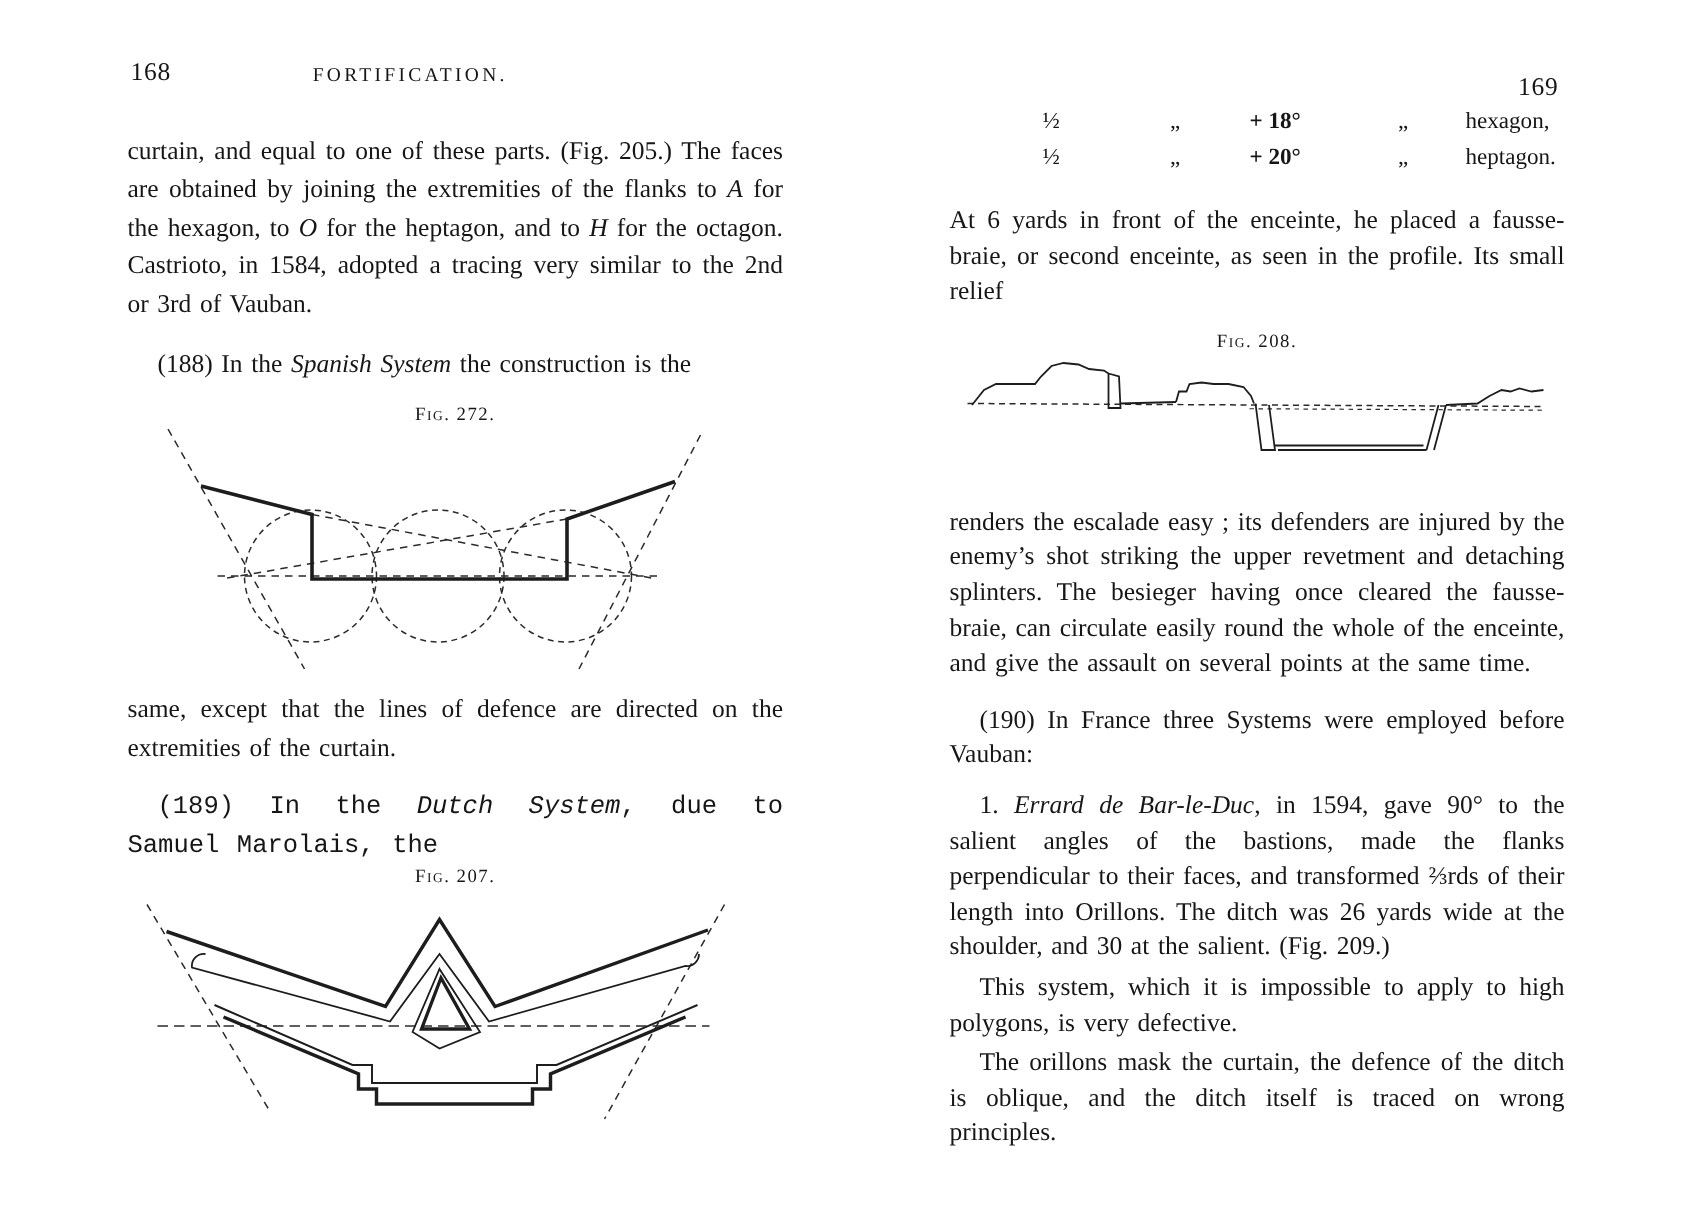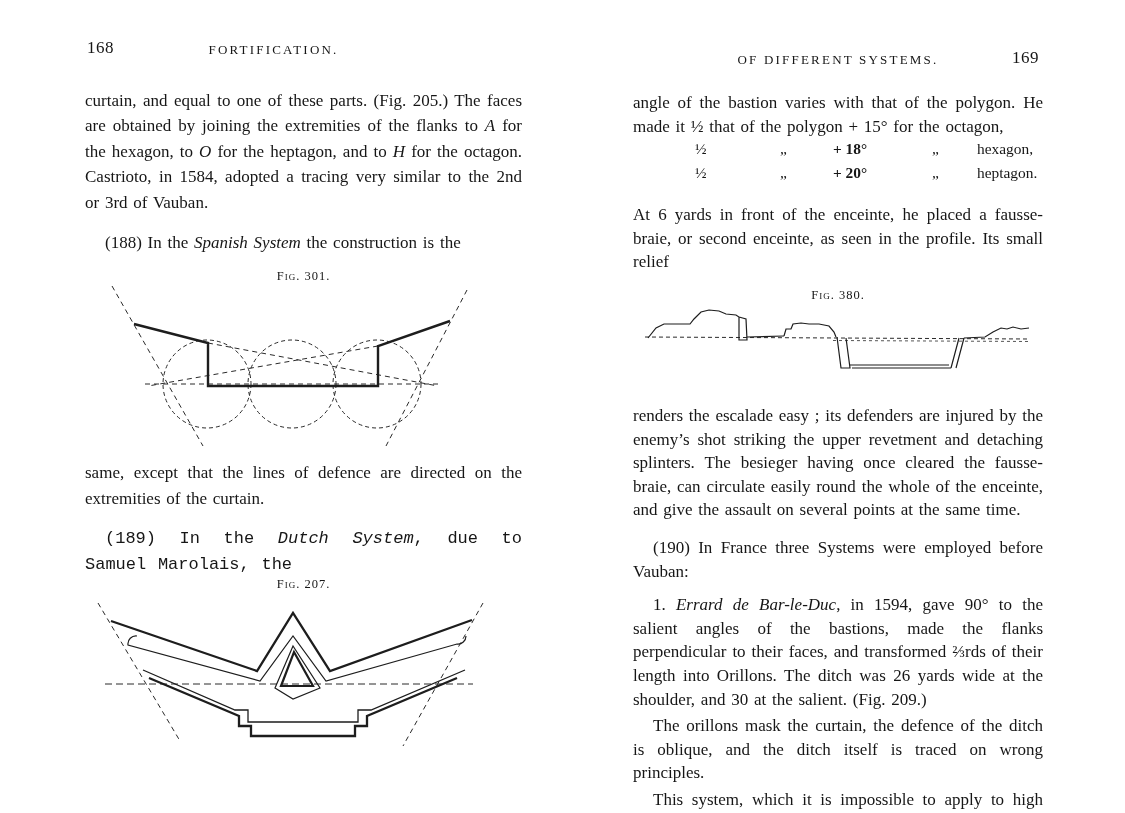--- a/index.html
+++ b/index.html
@@ -75,21 +75,21 @@
 
   <div class="running-head">
     <span class="page-num">168</span>
     <div class="run-title">FORTIFICATION.</div>
   </div>
 
   <p class="body-text" id="l-p1"><span>curtain, and equal to one of these parts.  (Fig. 205.)  The faces are obtained by joining the extremities of the flanks to </span><i>A</i><span> for the hexagon, to </span><i>O</i><span> for the heptagon, and to </span><i>H</i><span> for the octagon.  Castrioto, in 1584, adopted a tracing very similar to the 2nd or 3rd of Vauban.</span></p>
 
   <p class="body-text indent" id="l-p2"><span>(188) In the </span><i>Spanish System</i><span> the construction is the</span></p>
 
-  <p class="fig-caption" id="l-cap206">Fig. 301.</p>
+  <p class="fig-caption" id="l-cap206">Fig. 272.</p>
 
   <figure id="fig206">
     <svg width="437" height="164" viewBox="0 0 437 164">
       <g class="dash2">
         <circle cx="122" cy="98" r="44"></circle>
         <circle cx="207" cy="98" r="44"></circle>
         <circle cx="292" cy="98" r="44"></circle>
       </g>
       <g class="dash">
         <line x1="60" y1="98" x2="356" y2="98"></line>
@@ -128,46 +128,44 @@
         <path d="M64,82 L154,120 L154,130 L166,130 L166,140 L270,140 L270,130 L282,130 L282,120 L372,82" stroke-width="2.3"></path>
       </g>
     </svg>
   </figure>
 
 </div>
 
 <div class="page-col" id="right-col">
 
   <div class="running-head">
-    <div class="run-title">OF DIFFERENT SYSTEMS.</div>
     <span class="page-num">169</span>
   </div>
 
-  <p class="body-text" id="r-p1"><span>angle of the bastion varies with that of the polygon.  He made it ½ that of the polygon + 15° for the octagon,</span></p>
 
   <div id="r-rows">
     <div class="frow">
       <span class="c1">½</span>
       <span class="c2">„</span>
       <span class="c3">+ 18°</span>
       <span class="c4">„</span>
       <span class="c5">hexagon,</span>
     </div>
     <div class="frow">
       <span class="c1">½</span>
       <span class="c2">„</span>
       <span class="c3">+ 20°</span>
       <span class="c4">„</span>
       <span class="c5">heptagon.</span>
     </div>
   </div>
 
   <p class="body-text" id="r-p2"><span>At 6 yards in front of the enceinte, he placed a fausse-braie, or second enceinte, as seen in the profile.  Its small relief</span></p>
 
-  <p class="fig-caption" id="r-cap208">Fig. 380.</p>
+  <p class="fig-caption" id="r-cap208">Fig. 208.</p>
 
   <figure id="fig208">
     <svg width="410" height="80" viewBox="0 0 410 80">
       <g class="dash">
         <line x1="12" y1="30" x2="396" y2="32" stroke-dasharray="4 3"></line>
         <line x1="200" y1="33.5" x2="396" y2="34.5" stroke-dasharray="3 3" stroke-width="0.8"></line>
       </g>
       <g class="solid" stroke-width="1.2">
         <path d="M15,31 L23,21 L31,17 L57,17 L61,12 L68,5 L76,3 L86,4 L93,7 L103,8 L106,10 L106,33 L114,33 L113,12 L106,10"></path>
         <path d="M114,30 L151,29"></path>
@@ -179,17 +177,17 @@
       </g>
     </svg>
   </figure>
 
   <p class="body-text" id="r-p3"><span>renders the escalade easy ; its defenders are injured by the enemy’s shot striking the upper revetment and detaching splinters.  The besieger having once cleared the fausse-braie, can circulate easily round the whole of the enceinte, and give the assault on several points at the same time.</span></p>
 
   <p class="body-text indent" id="r-p4"><span>(190) In France three Systems were employed before Vauban:</span></p>
 
   <p class="body-text indent" id="r-p5"><span>1. </span><i>Errard de Bar-le-Duc</i><span>, in 1594, gave 90° to the salient angles of the bastions, made the flanks perpendicular to their faces, and transformed ⅔rds of their length into Orillons.  The ditch was 26 yards wide at the shoulder, and 30 at the salient.  (Fig. 209.)</span></p>
 
+  <p class="body-text indent" id="r-p6"><span>This system, which it is impossible to apply to high polygons, is very defective.</span></p>
+
   <p class="body-text indent" id="r-p7"><span>The orillons mask the curtain, the defence of the ditch is oblique, and the ditch itself is traced on wrong principles.</span></p>
-
-  <p class="body-text indent" id="r-p6"><span>This system, which it is impossible to apply to high polygons, is very defective.</span></p>
 
 </div>
 
 </body></html>

